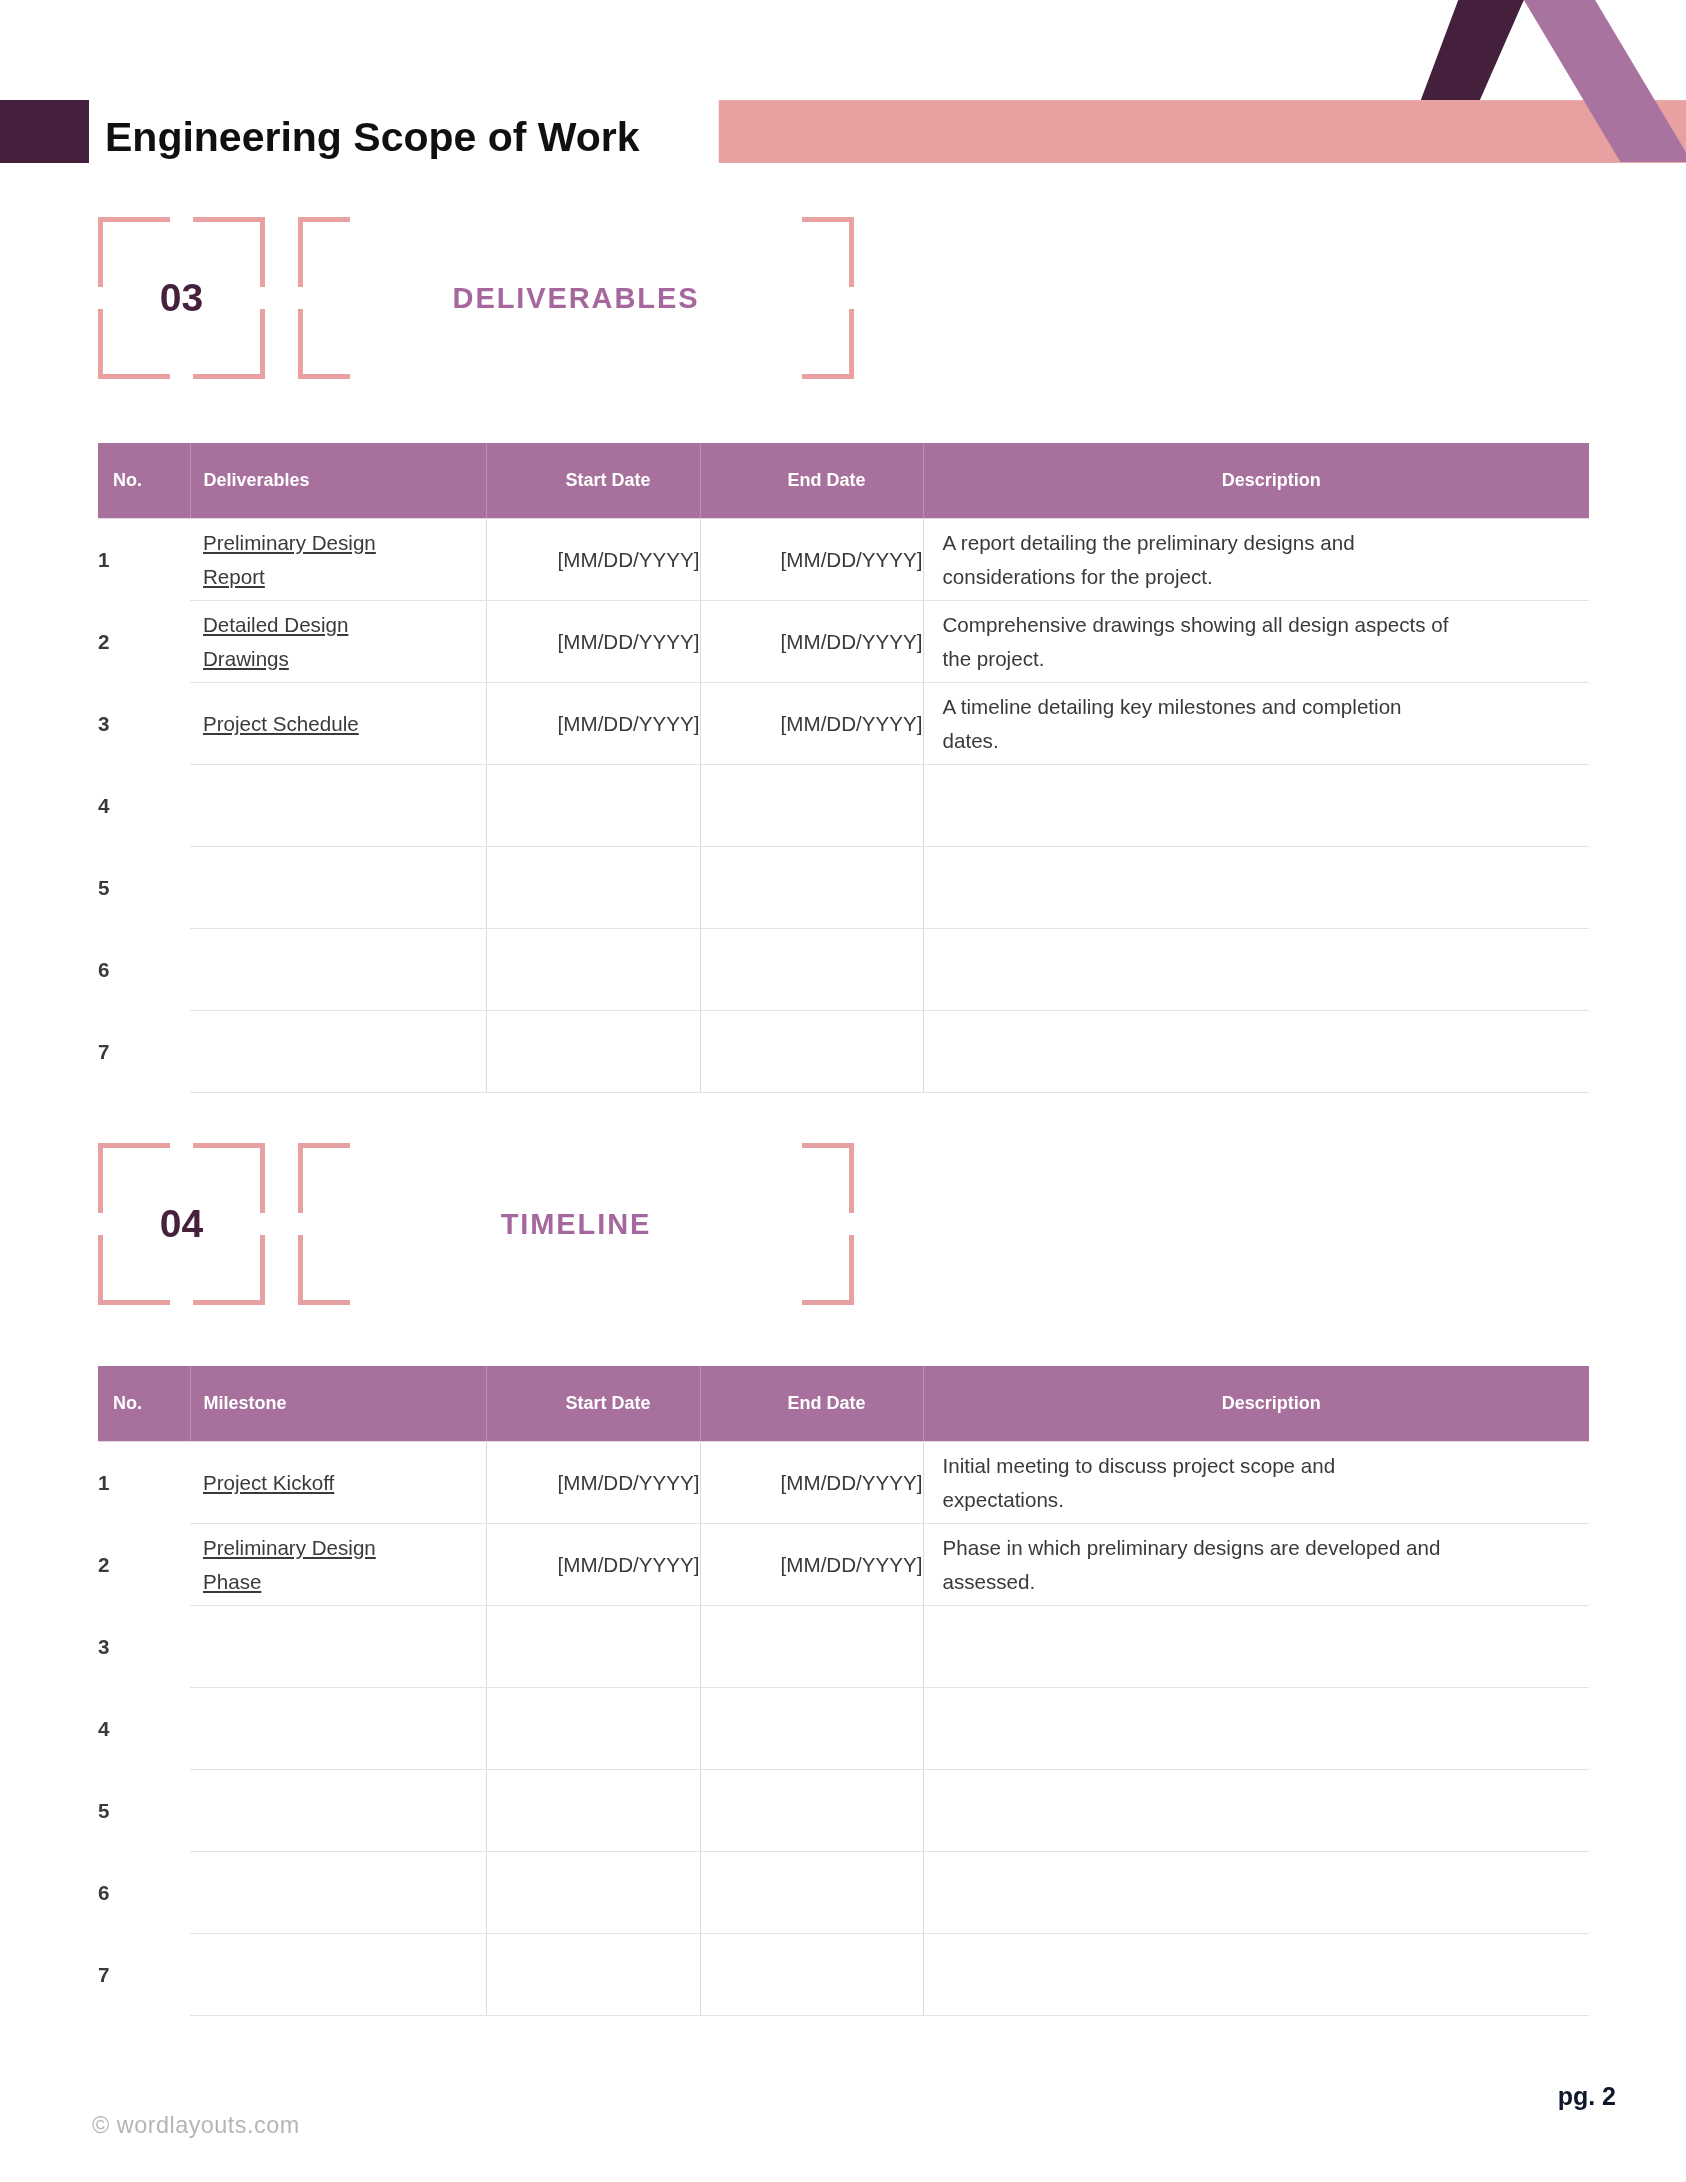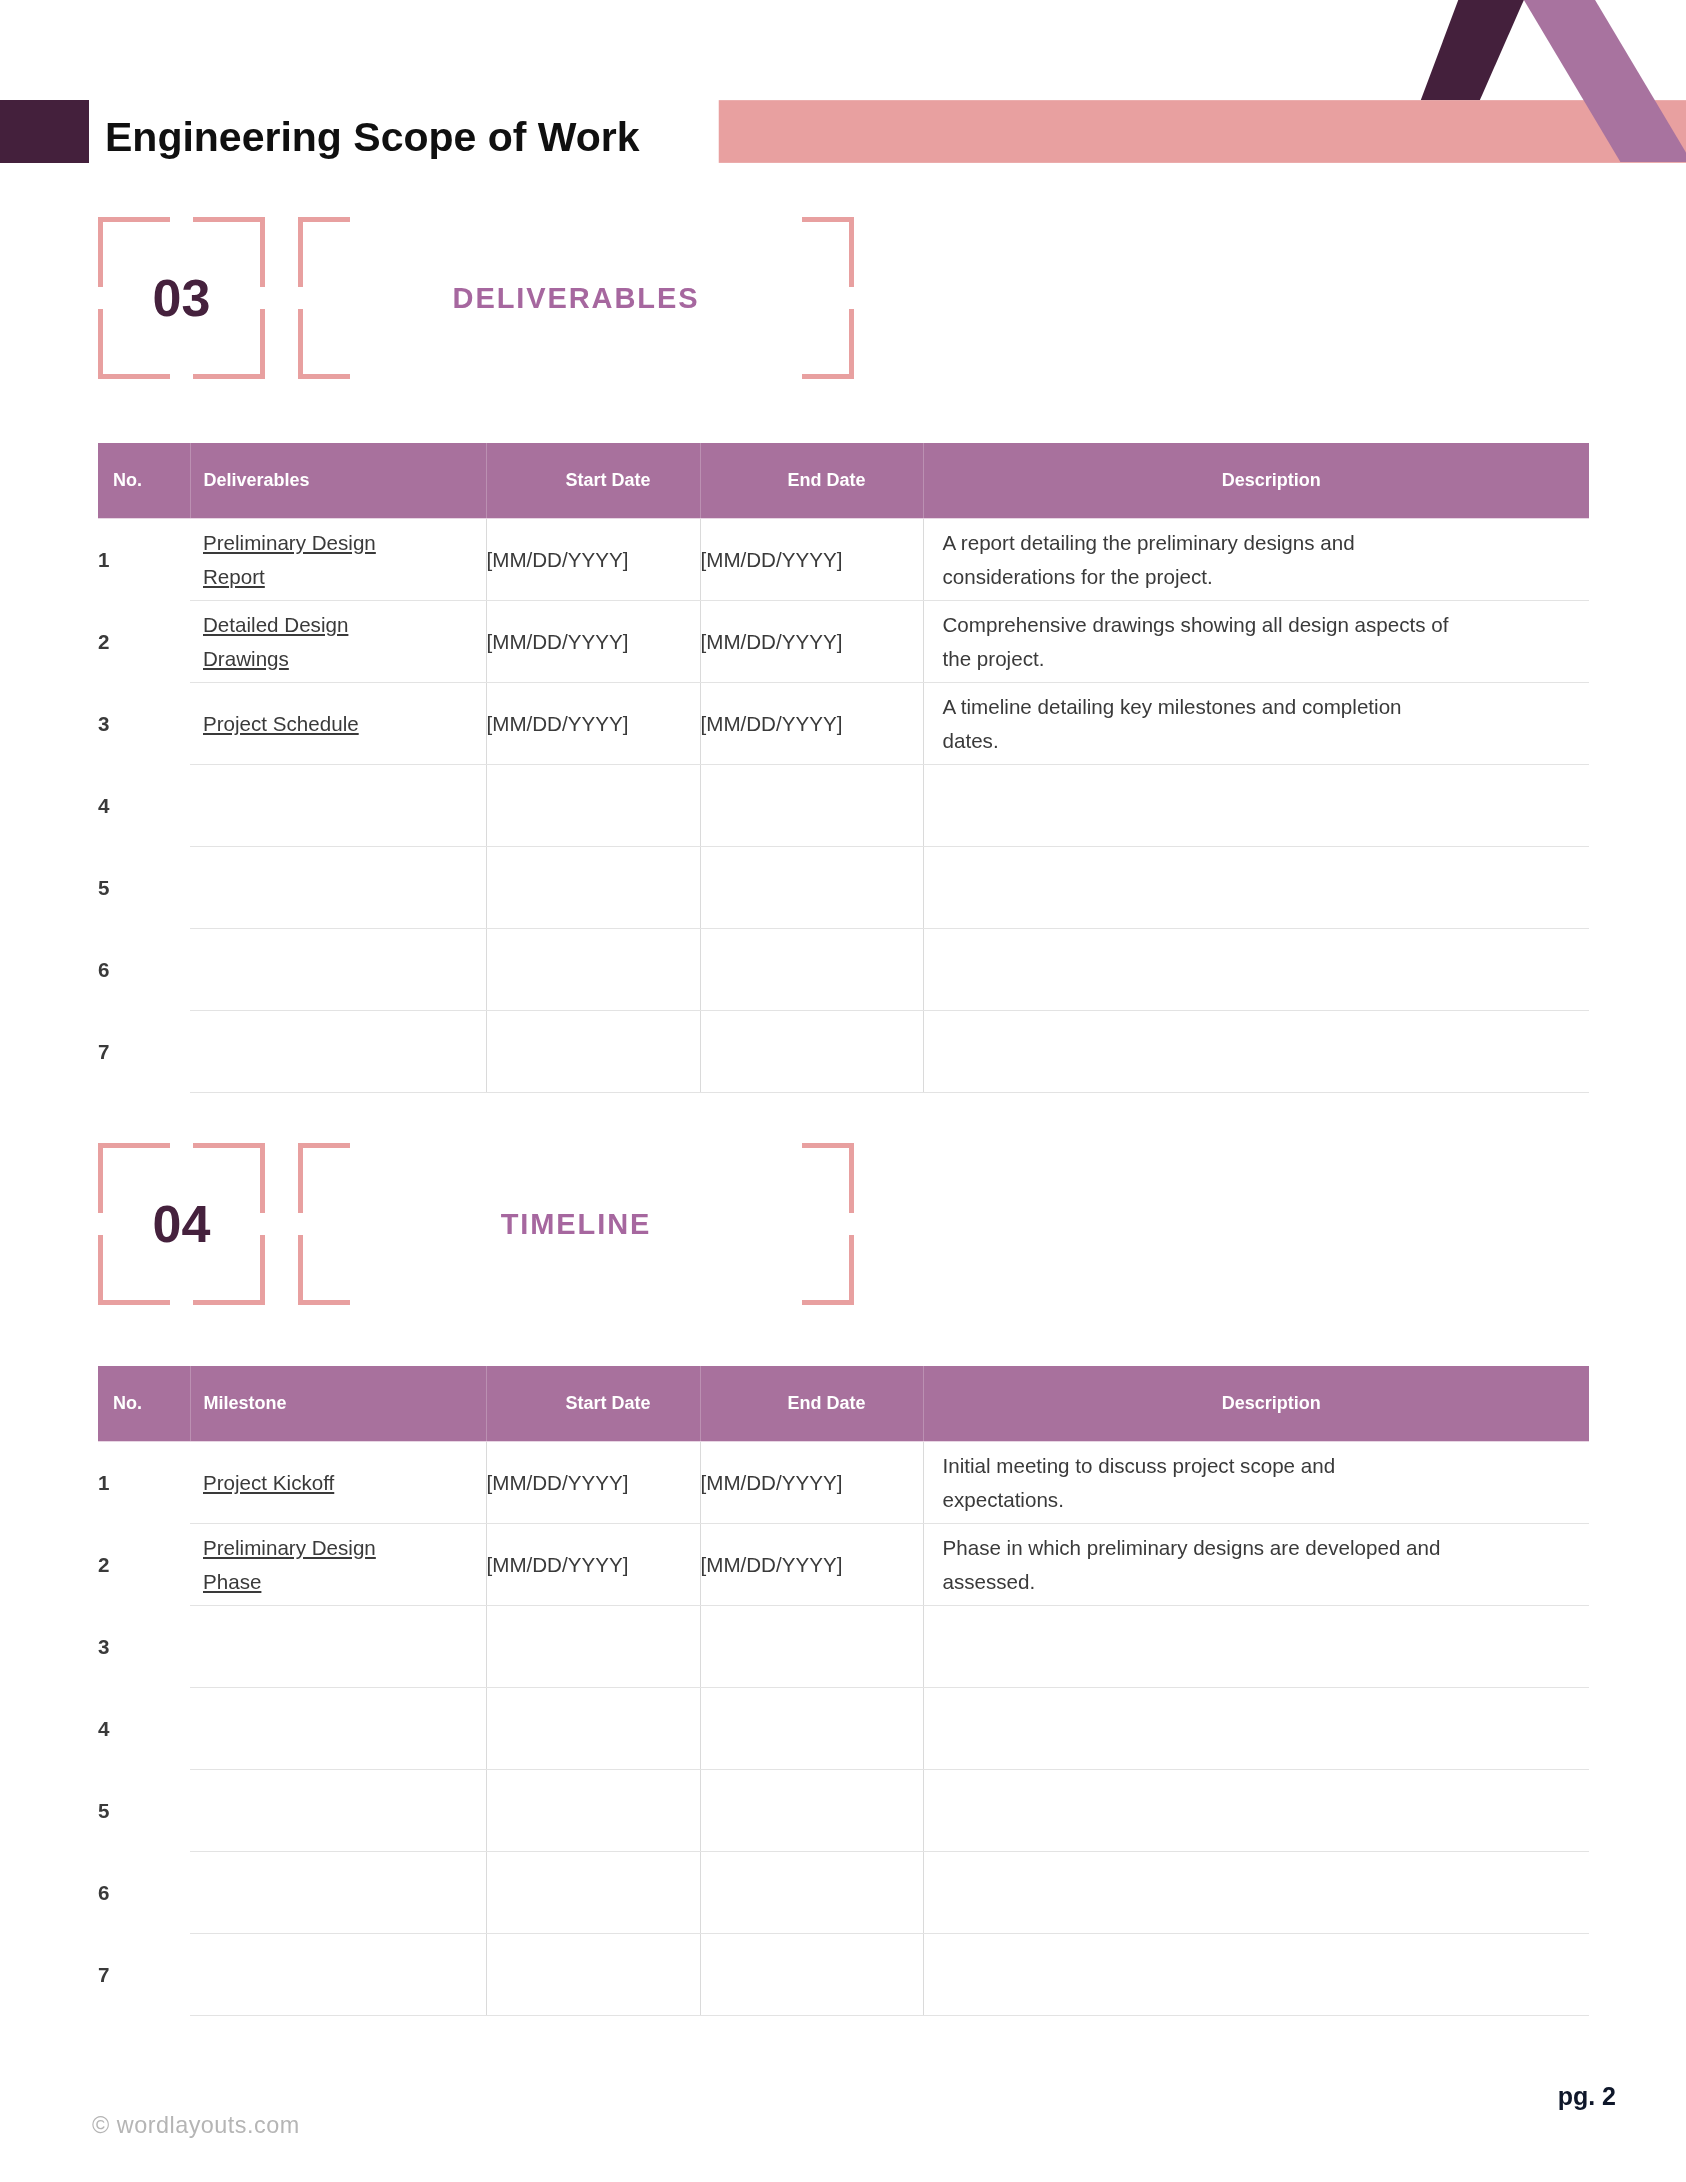--- a/index.html
+++ b/index.html
@@ -20,21 +20,21 @@
   .frame-num{left:98px; width:167px;}
   .frame-title{left:298px; width:556px;}
   .corner{position:absolute; width:40%; height:40%; border:0 solid #E8A0A0;}
   .frame-title .corner{width:47px;}
   .c-tl{left:0; top:0; border-top-width:5.6px; border-left-width:5.6px;}
   .c-tr{right:0; top:0; border-top-width:5.6px; border-right-width:5.6px;}
   .c-bl{left:0; bottom:0; border-bottom-width:5.6px; border-left-width:5.6px;}
   .c-br{right:0; bottom:0; border-bottom-width:5.6px; border-right-width:5.6px;}
   .sec-num{
     position:absolute; inset:0; display:flex; align-items:center; justify-content:center;
-    font-size:52px; font-weight:800; color:#45213D;
+    font-size:39px; font-weight:800; color:#45213D;
   }
   .sec-title{
     position:absolute; inset:0; display:flex; align-items:center; justify-content:center;
     font-size:29px; font-weight:700; letter-spacing:1.9px; color:#A6679F;
   }
   
   .tbl{
     position:absolute; left:98px; width:1491px;
     border-collapse:collapse; table-layout:fixed;
   }
@@ -47,21 +47,21 @@
   .tbl th + th{border-left:1.9px solid rgba(255,255,255,0.22);}
   .tbl th.th0{text-align:left; padding-left:15px;}
   .tbl th.th1{text-align:left; padding-left:13px;}
   .tbl th.th2,.tbl th.th3,.tbl th.th4{text-align:center;padding-left:30px;}
   .tbl td{height:81px; vertical-align:middle; font-size:20.6px; color:#3a3a3a; padding:0;}
   .td-no{
     color:#E8A0A0; font-weight:700; font-size:25px; text-align:left; padding-left:17px;
   }
   .td-item,.td-start,.td-end,.td-description{border-bottom:1.9px solid #E3E3E3;}
   .td-start,.td-end,.td-description{border-left:1.9px solid #DADADA;}
-  .td-start,.td-end{text-align:left; color:#474747;}
+  .td-start,.td-end{text-align:right; color:#474747;}
   .td-item .inner{max-width:225px; padding-left:13px; line-height:34px;text-decoration:underline;}
   .td-description .inner{max-width:506px; padding-left:19px; line-height:34px;}
   
   .pg-num{position:absolute; top:2082px; right:70px; font-size:25px; font-weight:700; color:#0f172a;}
   .copyright{position:absolute; top:2112px; left:92px; font-size:23.4px; color:#B5B5B5; letter-spacing:0.5px;}
 </style>
 </head>
 <body>
 
 <div class="page">

